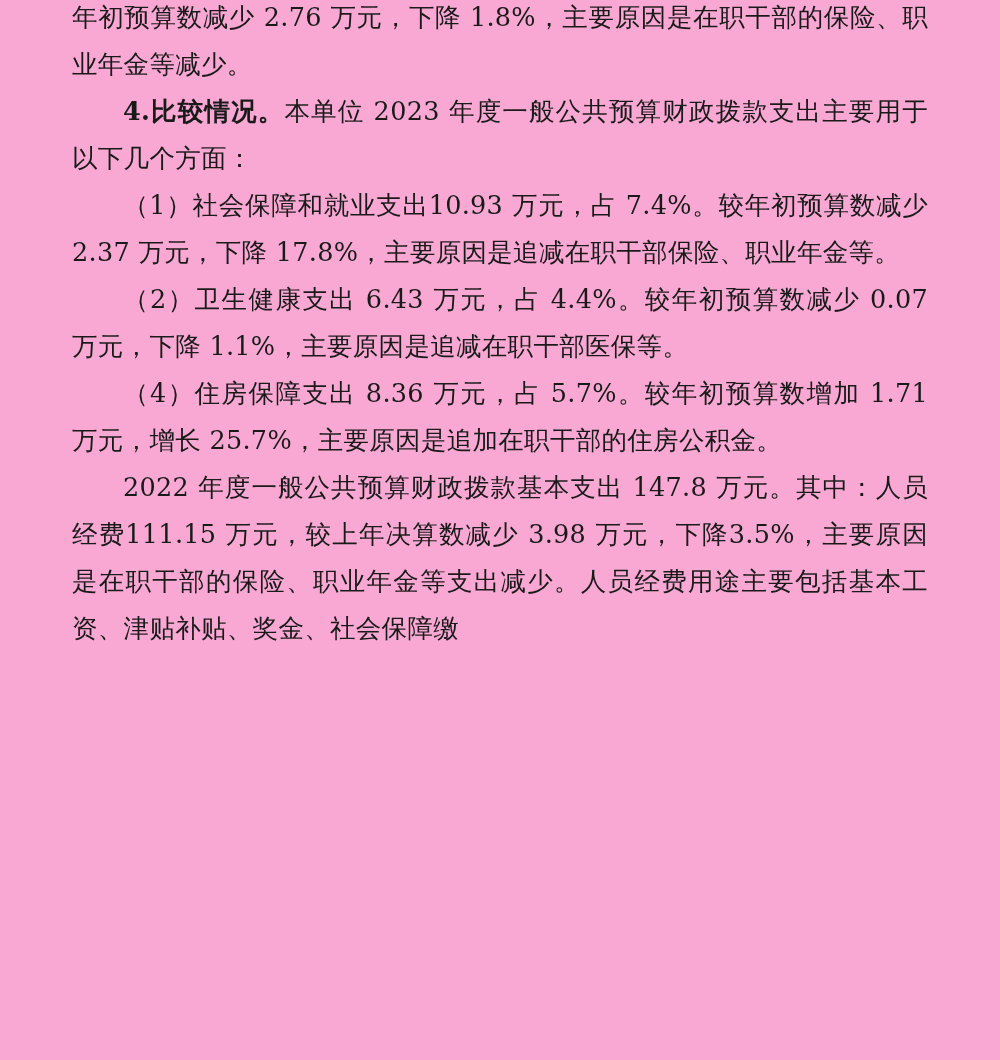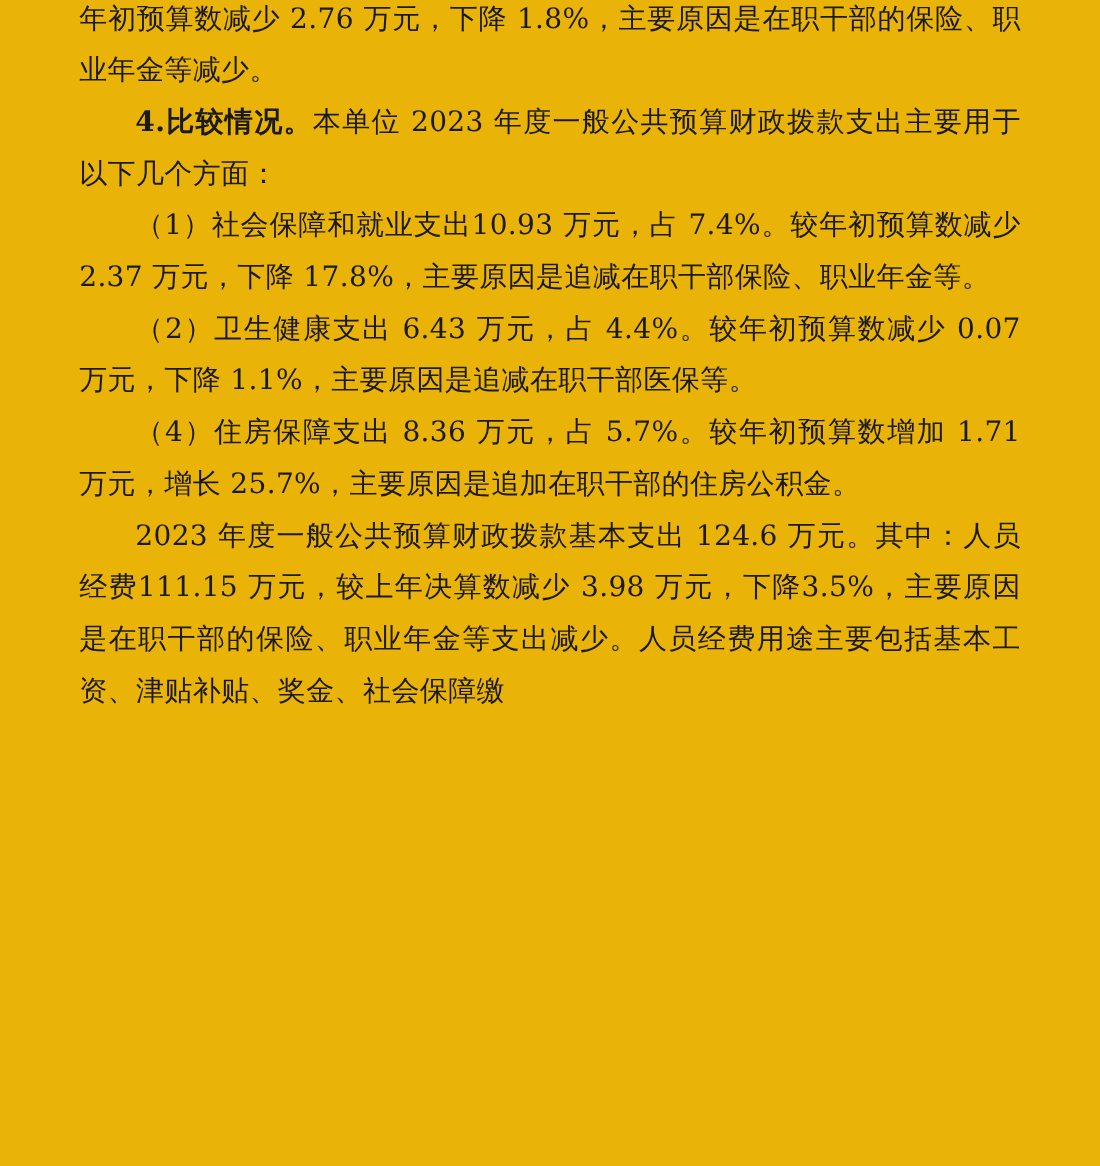--- a/index.html
+++ b/index.html
@@ -3,21 +3,21 @@
 <meta charset="utf-8">
 <style>
   html, body {
     margin: 0;
     padding: 0;
     background: #ffffff;
   }
   .page {
     width: 1000px;
     height: 1060px;
-    background: #eab308;
+    background: #f9a8d4;
     position: relative;
     overflow: hidden;
     box-sizing: border-box;
     padding: 0 72px;
     font-family: "DejaVu Serif", "Liberation Serif", serif;
   }
   .body-text {
     font-size: 25.5px;
     line-height: 47px;
     color: #1a1a1a;
@@ -54,16 +54,16 @@
     <p class="indent"><span class="bold">4.比较情况。</span><span>本单位 2023 年度一般公共预算财政拨款支出主要用于以下几个方面：</span></p>
 
     <p class="indent">（1）社会保障和就业支出10.93 万元，占 7.4%。较年初预算数减少 2.37 万元，下降 17.8%，主要原因是追减在职干部保险、职业年金等。</p>
 
     <p class="indent">（2）卫生健康支出 6.43 万元，占 4.4%。较年初预算数减少 0.07 万元，下降 1.1%，主要原因是追减在职干部医保等。</p>
 
 
     <p class="indent">（4）住房保障支出 8.36 万元，占 5.7%。较年初预算数增加 1.71 万元，增长 25.7%，主要原因是追加在职干部的住房公积金。</p>
 
 
-    <p class="indent">2023 年度一般公共预算财政拨款基本支出 124.6 万元。其中：人员经费111.15 万元，较上年决算数减少 3.98 万元，下降3.5%，主要原因是在职干部的保险、职业年金等支出减少。人员经费用途主要包括基本工资、津贴补贴、奖金、社会保障缴</p>
+    <p class="indent">2022 年度一般公共预算财政拨款基本支出 147.8 万元。其中：人员经费111.15 万元，较上年决算数减少 3.98 万元，下降3.5%，主要原因是在职干部的保险、职业年金等支出减少。人员经费用途主要包括基本工资、津贴补贴、奖金、社会保障缴</p>
 
   </div>
 </div>
 
 </body></html>

